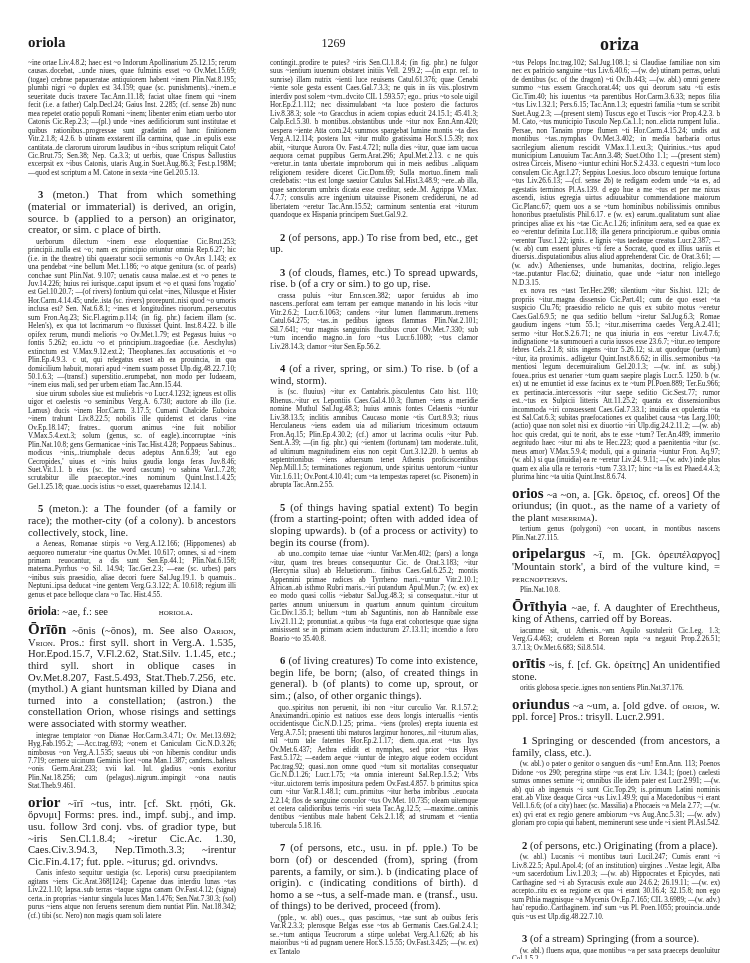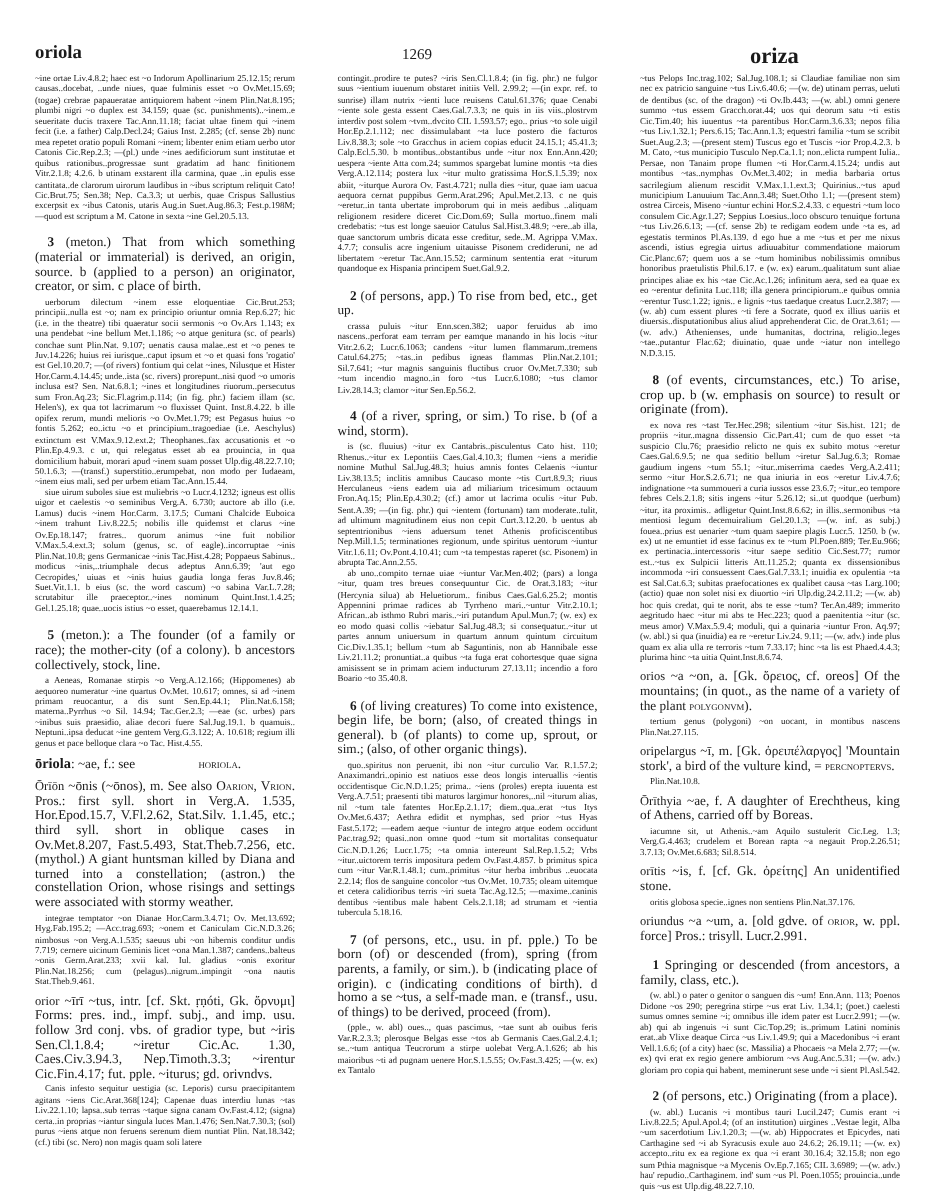--- a/index.html
+++ b/index.html
@@ -14,21 +14,21 @@
   .col1 { left: 28px; }
   .col2 { left: 270px; }
   .col3 { left: 512px; }
 
   .cit { font-size: 7.2px; line-height: 8.45px; text-align: justify; margin: 0; hyphens: auto; }
   .cit.indent { text-indent: 8px; }
   .sense { font-size: 10.6px; line-height: 11.6px; text-align: justify; margin: 4px 0 2px 0; }
   .sense .num { font-weight: bold; }
   .sense-first { text-indent: 10px; margin-top: 12px; }
   .lemma { font-size: 10.6px; line-height: 11.6px; text-align: justify; margin: 6px 0 2px 0; }
-  .lemma .hw { font-weight: normal; font-size: 10px; margin-top: 13px; }
+  .lemma .hw { font-weight: bold; font-size: 15px; margin-top: 13px; }
   .lemma .sc { font-variant: small-caps; }
   .xref { font-size: 10.6px; line-height: 12px; margin: 6px 0 4px 0; }
   .xref .hw { font-weight: bold; font-size: 11.5px; margin-top: 20px; }
   .xref .sc { font-variant: small-caps; margin-left: 48px; }
 </style>
 </head>
 <body>
 
 <div class="page">
 
@@ -72,54 +72,58 @@
   </div>
 
   <div class="col col2">
     <p class="cit">contingit..prodire te putes? ~iris Sen.Cl.1.8.4; (in fig. phr.) ne fulgor suus ~ientium iuuenum obstaret initiis Vell. 2.99.2; —(in expr. ref. to sunrise) illam nutrix ~ienti luce reuisens Catul.61.376; quae Cenabi ~iente sole gesta essent Caes.Gal.7.3.3; ne quis in iis viis..plostrvm interdiv post solem ~tvm..dvcito CIL 1.593.57; ego.. prius ~to sole uigil Hor.Ep.2.1.112; nec dissimulabant ~ta luce postero die facturos Liv.8.38.3; sole ~to Gracchus in aciem copias educit 24.15.1; 45.41.3; Calp.Ecl.5.30.  b montibus..obstantibus unde ~itur nox Enn.Ann.420; uespera ~iente Atta com.24; summos spargebat lumine montis ~ta dies Verg.A.12.114; postera lux ~itur multo gratissima Hor.S.1.5.39; nox abiit, ~iturque Aurora Ov. Fast.4.721; nulla dies ~itur, quae iam uacua aequora cernat puppibus Germ.Arat.296; Apul.Met.2.13.  c ne quis ~eretur..in tanta ubertate improborum qui in meis aedibus ..aliquam religionem residere diceret Cic.Dom.69; Sulla mortuo..finem mali credebatis: ~tus est longe saeuior Catulus Sal.Hist.3.48.9; ~ere..ab illa, quae sanctorum umbris dicata esse creditur, sede..M. Agrippa V.Max. 4.7.7; consulis acre ingenium uitauisse Pisonem credideruni, ne ad libertatem ~eretur Tac.Ann.15.52; carminum sententia erat ~iturum quandoque ex Hispania principem Suet.Gal.9.2.</p>
 
     <p class="sense sense-first">
       <span class="num">2</span>
       <span>(of persons, app.) To rise from bed, etc., get up.</span>
     </p>
 
+    <p class="sense sense-first">
+      <span class="num">3</span>
+      <span>(of clouds, flames, etc.) To spread upwards, rise.  b (of a cry or sim.) to go up, rise.</span>
+    </p>
     <p class="cit indent">crassa puluis ~itur Enn.scen.382; uapor feruidus ab imo nascens..perforat eam terram per eamque manando in his locis ~itur Vitr.2.6.2; Lucr.6.1063; candens ~itur lumen flammarum..tremens Catul.64.275; ~tas..in pedibus igneas flammas Plin.Nat.2.101; Sil.7.641; ~tur magnis sanguinis fluctibus cruor Ov.Met.7.330; sub ~tum incendio magno..in foro ~tus Lucr.6.1080; ~tus clamor Liv.28.14.3; clamor ~itur Sen.Ep.56.2.</p>
 
     <p class="sense sense-first">
       <span class="num">4</span>
       <span>(of a river, spring, or sim.) To rise.  b (of a wind, storm).</span>
     </p>
     <p class="cit indent">is (sc. fluuius) ~itur ex Cantabris..pisculentus Cato hist. 110; Rhenus..~itur ex Lepontiis Caes.Gal.4.10.3; flumen ~iens a meridie nomine Muthul Sal.Jug.48.3; huius amnis fontes Celaenis ~iuntur Liv.38.13.5; inclitis amnibus Caucaso monte ~tis Curt.8.9.3; riuus Herculaneus ~iens eadem uia ad miliarium tricesimum octauum Fron.Aq.15; Plin.Ep.4.30.2; (cf.) amor ut lacrima oculis ~itur Pub. Sent.A.39; —(in fig. phr.) qui ~ientem (fortunam) tam moderate..tulit, ad ultimum magnitudinem eius non cepit Curt.3.12.20.  b uentus ab septentrionibus ~iens aduersum tenet Athenis proficiscentibus Nep.Mill.1.5; terminationes regionum, unde spiritus uentorum ~iuntur Vitr.1.6.11; Ov.Pont.4.10.41; cum ~ta tempestas raperet (sc. Pisonem) in abrupta Tac.Ann.2.55.</p>
 
+    <p class="sense sense-first">
+      <span class="num">5</span>
+      <span>(of things having spatial extent) To begin (from a starting-point; often with added idea of sloping upwards).  b (of a process or activity) to begin its course (from).</span>
+    </p>
     <p class="cit indent">ab uno..compito ternae uiae ~iuntur Var.Men.402; (pars) a longa ~itur, quam tres breues consequuntur Cic. de Orat.3.183; ~itur (Hercynia silua) ab Heluetiorum.. finibus Caes.Gal.6.25.2; montis Appennini primae radices ab Tyrrheno mari..~untur Vitr.2.10.1; African..ab isthmo Rubri maris..~iri putandum Apul.Mun.7; (w. ex) ex eo modo quasi collis ~iebatur Sal.Jug.48.3; si consequatur..~itur ut partes annum uniuersum in quartum annum quintum circuitum Cic.Div.1.35.1; bellum ~tum ab Saguntinis, non ab Hannibale esse Liv.21.11.2; pronuntiat..a quibus ~ta fuga erat cohortesque quae signa amisissent se in primam aciem inducturum 27.13.11; incendio a foro Boario ~to 35.40.8.</p>
 
     <p class="sense sense-first">
       <span class="num">6</span>
       <span>(of living creatures) To come into existence, begin life, be born; (also, of created things in general).  b (of plants) to come up, sprout, or sim.; (also, of other organic things).</span>
     </p>
     <p class="cit indent">quo..spiritus non peruenit, ibi non ~itur curculio Var. R.1.57.2; Anaximandri..opinio est natiuos esse deos longis interuallis ~ientis occidentisque Cic.N.D.1.25; prima.. ~iens (proles) erepta iuuenta est Verg.A.7.51; praesenti tibi maturos largimur honores,..nil ~iturum alias, nil ~tum tale fatentes Hor.Ep.2.1.17; diem..qua..erat ~tus Itys Ov.Met.6.437; Aethra edidit et nymphas, sed prior ~tus Hyas Fast.5.172; —eadem aeque ~iuntur de integro atque eodem occidunt Pac.trag.92; quasi..non omne quod ~tum sit mortalitas consequatur Cic.N.D.1.26; Lucr.1.75; ~ta omnia intereunt Sal.Rep.1.5.2; Vrbs ~itur..uictorem terris impositura pedem Ov.Fast.4.857.  b primitus spica cum ~itur Var.R.1.48.1; cum..primitus ~itur herba imbribus ..euocata 2.2.14; flos de sanguine concolor ~tus Ov.Met. 10.735; oleam uitemque et cetera calidioribus terris ~iri sueta Tac.Ag.12.5; —maxime..caninis dentibus ~ientibus male habent Cels.2.1.18; ad strumam et ~ientia tubercula 5.18.16.</p>
 
     <p class="sense sense-first">
       <span class="num">7</span>
       <span>(of persons, etc., usu. in pf. pple.) To be born (of) or descended (from), spring (from parents, a family, or sim.).  b (indicating place of origin).  c (indicating conditions of birth).  d homo a se ~tus, a self-made man.  e (transf., usu. of things) to be derived, proceed (from).</span>
     </p>
     <p class="cit indent">(pple., w. abl) oues.., quas pascimus, ~tae sunt ab ouibus feris Var.R.2.3.3; plerosque Belgas esse ~tos ab Germanis Caes.Gal.2.4.1; se..~tum antiqua Teucrorum a stirpe uolebat Verg.A.1.626; ab his maioribus ~ti ad pugnam uenere Hor.S.1.5.55; Ov.Fast.3.425; —(w. ex) ex Tantalo</p>
   </div>
 
   <div class="col col3">
     <p class="cit">~tus Pelops Inc.trag.102; Sal.Jug.108.1; si Claudiae familiae non sim nec ex patricio sanguine ~tus Liv.6.40.6; —(w. de) utinam perras, ueluti de dentibus (sc. of the dragon) ~ti Ov.Ib.443; —(w. abl.) omni genere summo ~tus essem Gracch.orat.44; uos qui deorum satu ~ti estis Cic.Tim.40; his iuuentus ~ta parentibus Hor.Carm.3.6.33; nepos filia ~tus Liv.1.32.1; Pers.6.15; Tac.Ann.1.3; equestri familia ~tum se scribit Suet.Aug.2.3; —(present stem) Tuscus ego et Tuscis ~ior Prop.4.2.3.  b M. Cato, ~tus municipio Tusculo Nep.Ca.1.1; non..elicta rumpent Iulia.. Persae, non Tanaim prope flumen ~ti Hor.Carm.4.15.24; undis aut montibus ~tas..nymphas Ov.Met.3.402; in media barbaria ortus sacrilegium alienum rescidit V.Max.1.1.ext.3; Quirinius..~tus apud municipium Lanuuium Tac.Ann.3.48; Suet.Otho 1.1; —(present stem) ostrea Circeis, Miseno ~iuntur echini Hor.S.2.4.33.  c equestri ~tum loco consulem Cic.Agr.1.27; Seppius Loesius..loco obscuro tenuique fortuna ~tus Liv.26.6.13; —(cf. sense 2b) te redigam eodem unde ~ta es, ad egestatis terminos Pl.As.139.  d ego hue a me ~tus et per me nixus ascendi, istius egregia uirtus adiuuabitur commendatione maiorum Cic.Planc.67; quem uos a se ~tum hominibus nobilissimis omnibus honoribus praetulistis Phil.6.17.  e (w. ex) earum..qualitatum sunt aliae principes aliae ex his ~tae Cic.Ac.1.26; infinitum aera, sed ea quae ex eo ~erentur definita Luc.118; illa genera principiorum..e quibus omnia ~erentur Tusc.1.22; ignis.. e lignis ~tus taedaque creatus Lucr.2.387; —(w. ab) cum essent plures ~ti fere a Socrate, quod ex illius uariis et diuersis..disputationibus alius aliud apprehenderat Cic. de Orat.3.61; —(w. adv.) Athenienses, unde humanitas, doctrina, religio..leges ~tae..putantur Flac.62; diuinatio, quae unde ~iatur non intellego N.D.3.15.</p>
 
-    <p class="sense sense-first">
-      <span class="num">8</span>
-      <span>(of events, circumstances, etc.) To arise, crop up.  b (w. emphasis on source) to result or originate (from).</span>
-    </p>
     <p class="cit indent">ex nova res ~tast Ter.Hec.298; silentium ~itur Sis.hist. 121; de propriis ~itur..magna dissensio Cic.Part.41; cum de quo esset ~ta suspicio Clu.76; praesidio relicto ne quis ex subito motus ~eretur Caes.Gal.6.9.5; ne qua seditio bellum ~iretur Sal.Jug.6.3; Romae gaudium ingens ~tum 55.1; ~itur..miserrima caedes Verg.A.2.411; sermo ~itur Hor.S.2.6.71; ne qua iniuria in eos ~eretur Liv.4.7.6; indignatione ~ta summoueri a curia iussos esse 23.6.7; ~itur..eo tempore febres Cels.2.1.8; sitis ingens ~itur 5.26.12; si..ut quodque (uerbum) ~itur, ita proximis.. adligetur Quint.Inst.8.6.62; in illis..sermonibus ~ta mentiosi legum decemuiralium Gel.20.1.3; —(w. inf. as subj.) fouea..prius est uenarier ~tum quam saepire plagis Lucr.5. 1250.  b (w. ex) ut ne emuntiet id esse facinus ex te ~tum Pl.Poen.889; Ter.Eu.966; ex pertinacia..intercessoris ~itur saepe seditio Cic.Sest.77; rumor est..~tus ex Sulpicii litteris Att.11.25.2; quanta ex dissensionibus incommoda ~iri consuessent Caes.Gal.7.33.1; inuidia ex opulentia ~ta est Sal.Cat.6.3; subitas praefocationes ex qualibet causa ~tas Larg.100; (actio) quae non solet nisi ex diuortio ~iri Ulp.dig.24.2.11.2; —(w. ab) hoc quis credat, qui te norit, abs te esse ~tum? Ter.An.489; immerito aegritudo haec ~itur mi abs te Hec.223; quod a paenitentia ~itur (sc. meus amor) V.Max.5.9.4; moduli, qui a quinaria ~iuntur Fron. Aq.97; (w. abl.) si qua (inuidia) ea re ~eretur Liv.24. 9.11; —(w. adv.) inde plus quam ex alia ulla re terroris ~tum 7.33.17; hinc ~ta lis est Phaed.4.4.3; plurima hinc ~ta uitia Quint.Inst.8.6.74.</p>
 
     <p class="lemma">
-      <span class="hw">orios</span><span> ~a ~on, a. [Gk. ὄρειος, cf. oreos] Of the mountains; (in quot., as the name of a variety of the plant </span><span class="sc">polygonvm</span><span>).</span>
+      <span class="hw">orios</span><span> ~a ~on, a. [Gk. ὄρειος, cf. oreos] Of the oriundus; (in quot., as the name of a variety of the plant </span><span class="sc">miserrima</span><span>).</span>
     </p>
     <p class="cit indent">tertium genus (polygoni) ~on uocant, in montibus nascens Plin.Nat.27.115.</p>
 
     <p class="lemma">
       <span class="hw">oripelargus</span><span> ~ī, m. [Gk. ὀρειπέλαργος] 'Mountain stork', a bird of the vulture kind, = </span><span class="sc">percnoptervs.</span>
     </p>
     <p class="cit indent">Plin.Nat.10.8.</p>
 
     <p class="lemma">
       <span class="hw">Ōrīthyia</span><span> ~ae, f. A daughter of Erechtheus, king of Athens, carried off by Boreas.</span>

